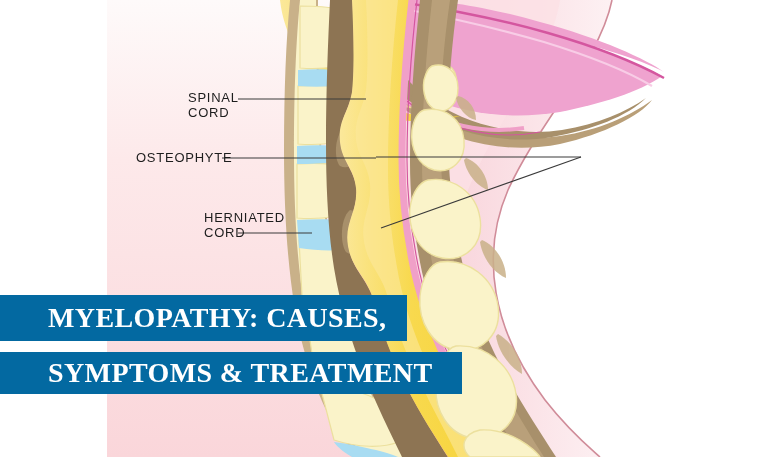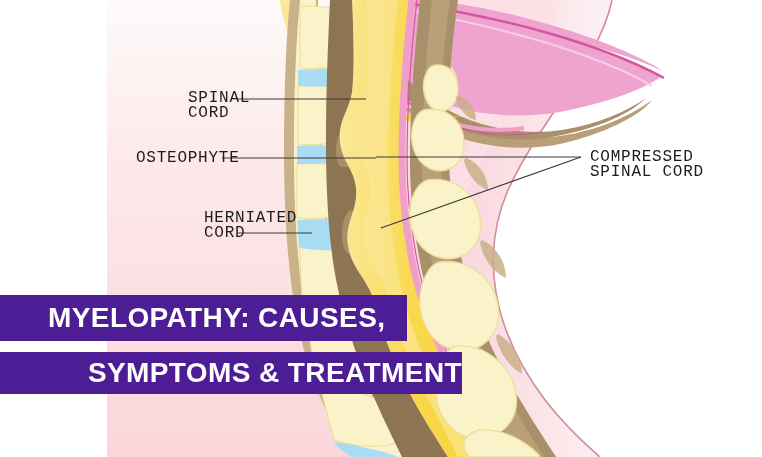--- a/index.html
+++ b/index.html
@@ -19,50 +19,49 @@
   }
   #illustration {
     position: absolute;
     left: 0;
     top: 0;
     width: 762px;
     height: 457px;
   }
   .banner {
     position: absolute;
-    background: #4c1d95;
+    background: #0369a1;
     color: #ffffff;
     font-weight: bold;
-    font-family: Liberation Sans, sans-serif;
+    font-family: Liberation Serif, serif;
     letter-spacing: 0.4px;
     display: flex;
     align-items: center;
     box-sizing: border-box;
   }
   #banner-line-1 {
     left: 0;
     top: 295px;
     width: 407px;
     height: 46px;
     padding-left: 48px;
     font-size: 28px;
   }
   #banner-line-2 {
     left: 0;
     top: 352px;
     width: 462px;
     height: 42px;
     padding-left: 48px;
     font-size: 28px;
-    justify-content: flex-end;
   }
   .callout {
     position: absolute;
-    font-family: Liberation Mono, monospace;
-    font-size: 16px;
+    font-family: Liberation Sans, sans-serif;
+    font-size: 13px;
     letter-spacing: 0.75px;
     color: #1d1d1d;
     line-height: 14.5px;
     white-space: pre-line;
   }
   #label-spinal-cord { left: 188px; top: 91px; text-align: left; }
   #label-osteophyte  { left: 136px; top: 151px; text-align: center; }
   #label-herniated   { left: 204px; top: 211px; text-align: left; }
   #label-compressed  { left: 590px; top: 150px; text-align: left; }
 </style>
@@ -323,22 +322,20 @@
   </svg>
 
   <div class="callout" id="label-spinal-cord">SPINAL
 CORD</div>
 
   <div class="callout" id="label-osteophyte">OSTEOPHYTE</div>
 
   <div class="callout" id="label-herniated">HERNIATED
 CORD</div>
 
-  <div class="callout" id="label-compressed">COMPRESSED
-SPINAL CORD</div>
 
   <div class="banner" id="banner-line-1">
     <span>MYELOPATHY: CAUSES,</span>
   </div>
 
   <div class="banner" id="banner-line-2">
     <span>SYMPTOMS &amp; TREATMENT</span>
   </div>
 
 </div>

